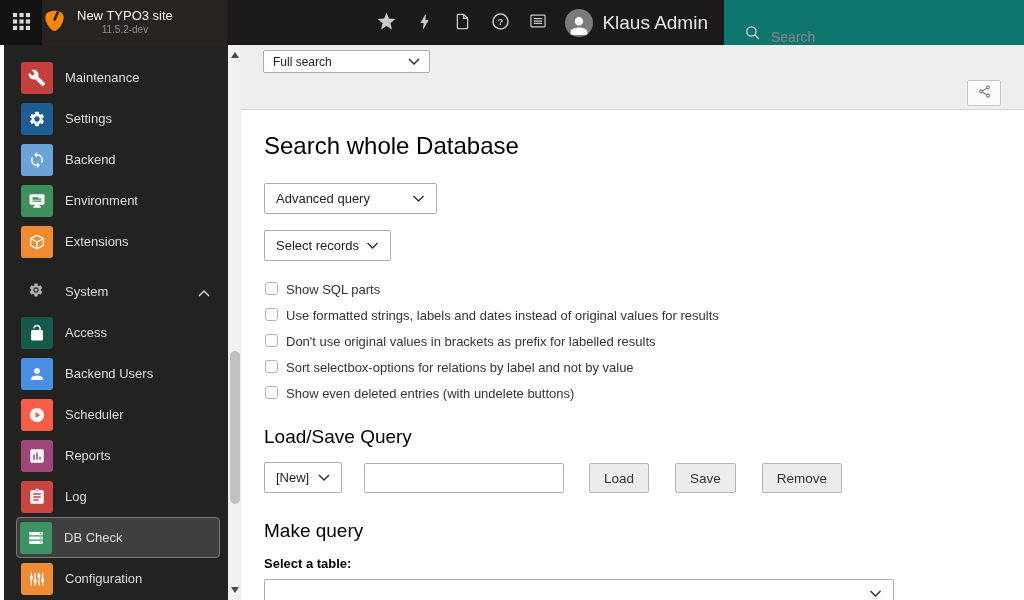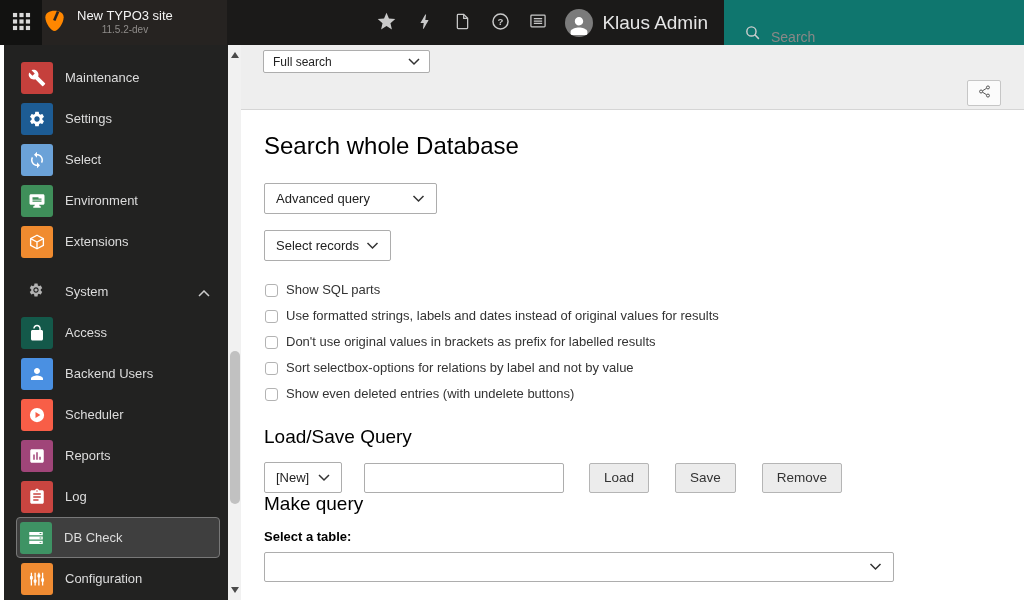--- a/index.html
+++ b/index.html
@@ -67,26 +67,26 @@
     align-items:center; justify-content:space-between; padding:0 11px; cursor:pointer;
     font-size:13px; color:#222; }
   .sel-sm { height:23px; width:167px; font-size:12px; padding:8px 9px; }
   .sel-md { height:31px; }
 
   .docbody { padding:22px 23px 16px 23px; }
   h1.page-title { font-size:24px; font-weight:400; color:#000; margin-bottom:23px;
     letter-spacing:0; }
   .selects-row { display:flex; gap:16px; margin-bottom:21px;flex-direction:column; }
   .opt-list { display:flex; flex-direction:column; gap:11px; margin-bottom:25px; padding-left:1px; }
-  .chk-row { display:flex; align-items:flex-end; gap:8px; cursor:pointer; }
+  .chk-row { display:flex; align-items:flex-start; gap:8px; cursor:pointer; }
   .chk-box { width:13px; height:13px; border:1px solid #b3b3b3; border-radius:3px;
     background:#fff; flex:0 0 13px; }
   .chk-label { font-size:13px; color:#333; }
   h2.section-title { font-size:19px; font-weight:400; color:#000; margin-bottom:14px; }
-  .loadsave-row { display:flex; align-items:center; }
+  .loadsave-row { display:flex; align-items:flex-end; margin-bottom:27px; }
   .text-input { height:30px; width:200px; border:1px solid #adadad; border-radius:2px;
     padding:0 8px; font-size:13px; margin-left:22px; font-family:"Liberation Sans",sans-serif;
     outline:none; color:#333; }
   .btn { height:30px; background:#ececec; border:1px solid #b5b5b5; border-radius:2px;
     font-size:13.5px; color:#333; padding:0 14px; cursor:pointer;
     font-family:"Liberation Sans",sans-serif; }
   .btn + .btn { margin-left:26px; }
   .btn:first-of-type { margin-left:25px; }
   .field-label { font-size:13px; font-weight:bold; color:#000; margin-bottom:8px; }
   .sel-wide { height:30px; width:630px; }
@@ -188,21 +188,21 @@
       </span>
     <span class="mod-label">Settings</span>
   </div>
 
   <div class="mod-item">
     <span class="tile" style="background-color: rgb(107, 162, 216);">
         <svg width="18" height="18" viewBox="0 0 24 24" fill="#fff">
           <path d="M12 4V1L8 5l4 4V6c3.31 0 6 2.69 6 6 0 1.01-.25 1.97-.7 2.8l1.46 1.46C19.54 15.03 20 13.57 20 12c0-4.42-3.58-8-8-8zm0 14c-3.31 0-6-2.69-6-6 0-1.01.25-1.97.7-2.8L5.24 7.74C4.46 8.97 4 10.43 4 12c0 4.42 3.58 8 8 8v3l4-4-4-4v3z"></path>
         </svg>
       </span>
-    <span class="mod-label">Select</span>
+    <span class="mod-label">Backend</span>
   </div>
 
   <div class="mod-item">
     <span class="tile" style="background-color: rgb(63, 143, 90);">
         <svg width="18" height="18" viewBox="0 0 24 24" fill="#fff">
           <path d="M20 3H4c-1.1 0-2 .9-2 2v10c0 1.1.9 2 2 2h5.2l-.9 2H7v2h10v-2h-1.3l-.9-2H20c1.1 0 2-.9 2-2V5c0-1.1-.9-2-2-2zm-14 4h8v1.6H6V7zm12 6H6v-1.6h12V13zm0-2.7H6V8.7h12v1.6z"></path>
         </svg>
       </span>
     <span class="mod-label">Environment</span>
   </div>

